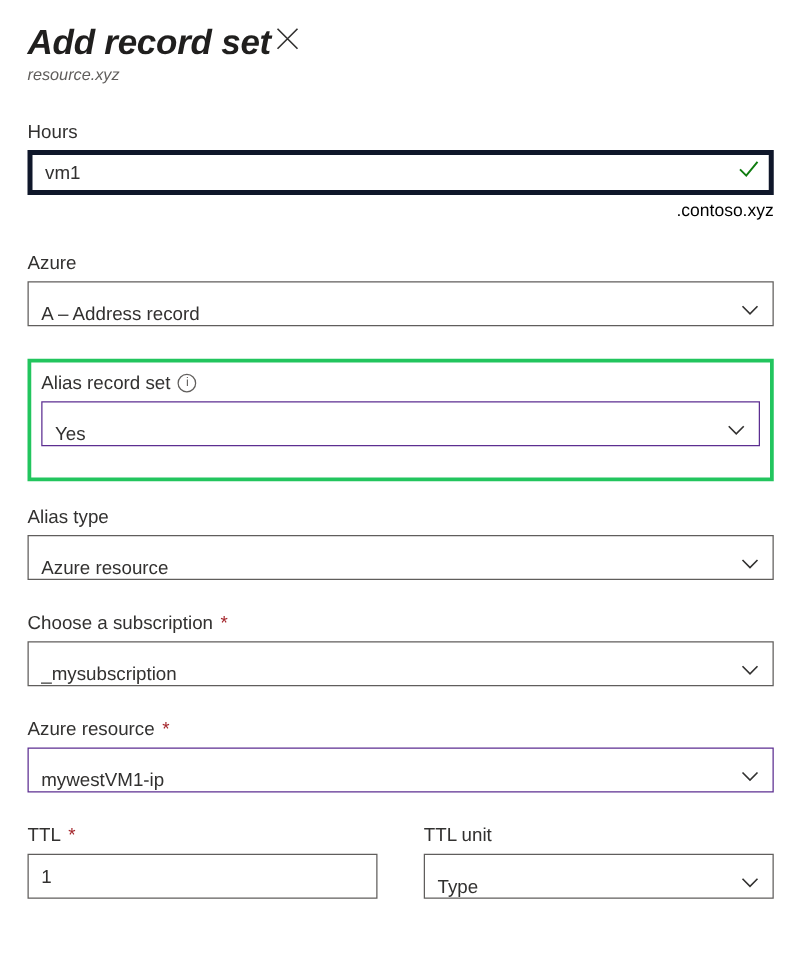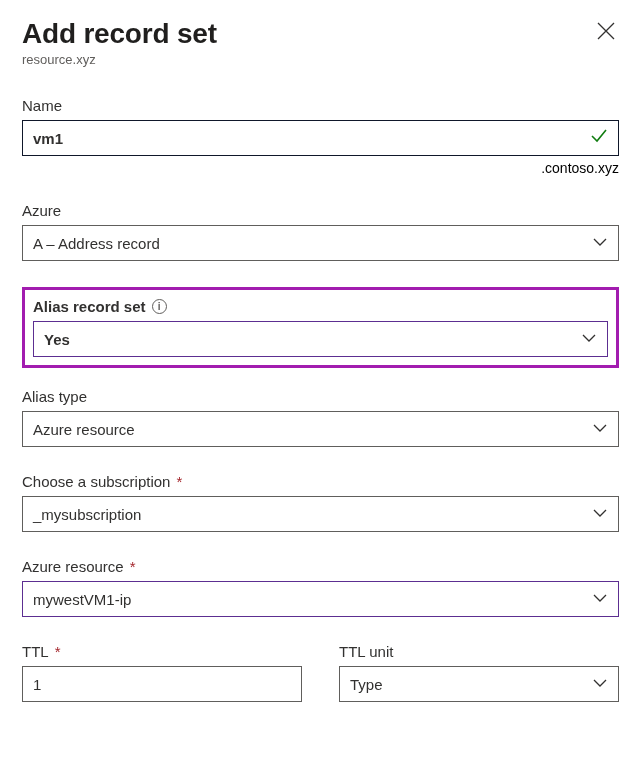--- a/index.html
+++ b/index.html
@@ -5,22 +5,23 @@
     * { box-sizing: border-box; margin: 0; padding: 0; }
     body {
       font-family: "Segoe UI", -apple-system, BlinkMacSystemFont, sans-serif;
       background: #ffffff;
       color: #323130;
       width: 641px;
       padding: 18px 22px;
     }
     .header-row {
       display: flex;
-      justify-content: space-between;
+      justify-content: flex-start;
       align-items: flex-start;
+      font-style: italic;
     }
     .title {
       font-size: 28px;
       font-weight: 600;
       color: #201f1e;
       letter-spacing: -0.2px;
     }
     .subtitle {
       font-size: 13px;
       color: #605e5c;
@@ -48,24 +49,24 @@
       width: 100%;
       height: 36px;
       border: 1px solid #605e5c;
       background: #ffffff;
       font-size: 15px;
       color: #323130;
       padding: 0 10px;
       font-family: inherit;
       position: relative;
     }
-    .text-input.validated { border: 1px solid #0f172a; padding-right: 32px; font-weight: bold; }
+    .text-input.validated { border: 4px solid #0f172a; padding-right: 32px; }
     .select-box {
       display: flex;
-      align-items: center;
+      align-items: flex-end;
       justify-content: space-between;
       cursor: pointer;
     }
     .select-box.purple { border: 1px solid #5c2e91; }
     .input-wrap { position: relative; }
     .valid-check {
       position: absolute;
       right: 10px;
       top: 50%;
       transform: translateY(-50%);
@@ -83,24 +84,23 @@
       justify-content: center;
       width: 15px;
       height: 15px;
       border: 1px solid #605e5c;
       border-radius: 50%;
       font-size: 10px;
       color: #605e5c;
       line-height: 1;
     }
     .highlight-box {
-      border: 3px solid #a21caf;
-      padding: 6px 8px 8px 8px;
+      border: 3px solid #22c55e;
+      padding: 6px 8px 25px 8px;
       margin-bottom: 20px;
-      font-weight: bold;
     }
     .highlight-box .field-label { margin-top: 2px; }
     .row-two {
       display: flex;
       gap: 37px;
     }
     .row-two .col { flex: 1; }
     .chevron { flex-shrink: 0; }
   </style>
 </head>
@@ -114,21 +114,21 @@
   <button class="close-btn">
     <span>
       <svg width="18" height="18" viewBox="0 0 18 18">
           <path d="M1 1 L17 17 M17 1 L1 17" stroke="#323130" stroke-width="1.3" fill="none"></path>
         </svg>
     </span>
   </button>
 </div>
 
 <div class="field-block">
-  <div class="field-label">Name</div>
+  <div class="field-label">Hours</div>
   <div class="input-wrap">
     <input type="text" class="text-input validated" value="vm1" style="">
     <span class="valid-check">
       <svg width="20" height="20" viewBox="0 0 20 20">
           <path d="M3 10 L8 15 L17 4" stroke="#107c10" stroke-width="1.6" fill="none"></path>
         </svg>
     </span>
   </div>
   <div class="suffix">.contoso.xyz</div>
 </div>

